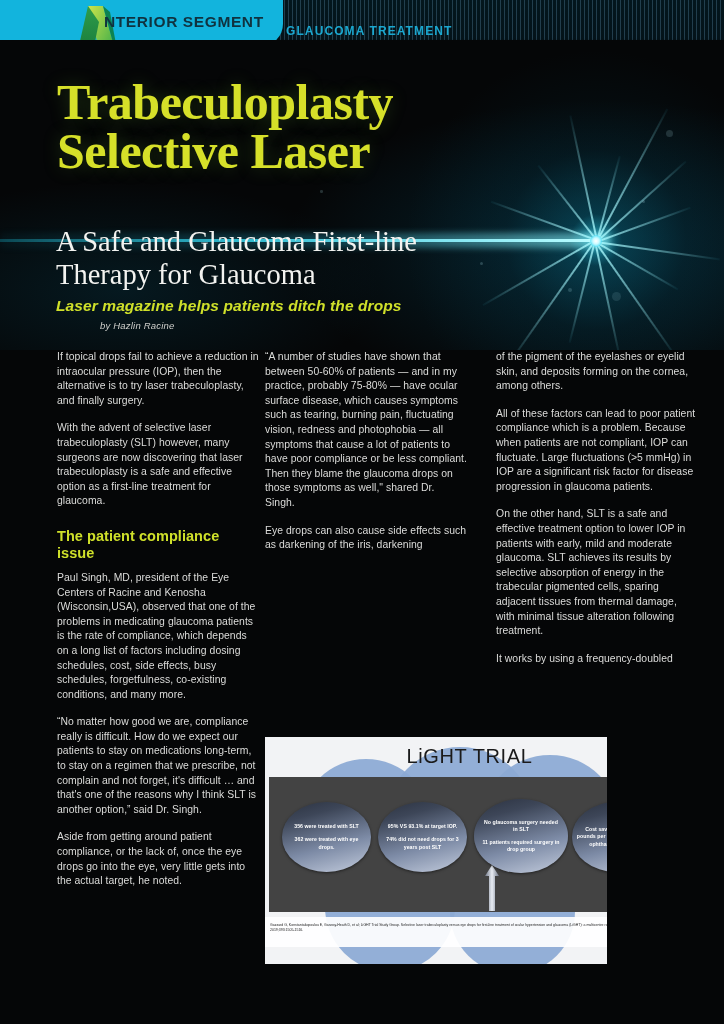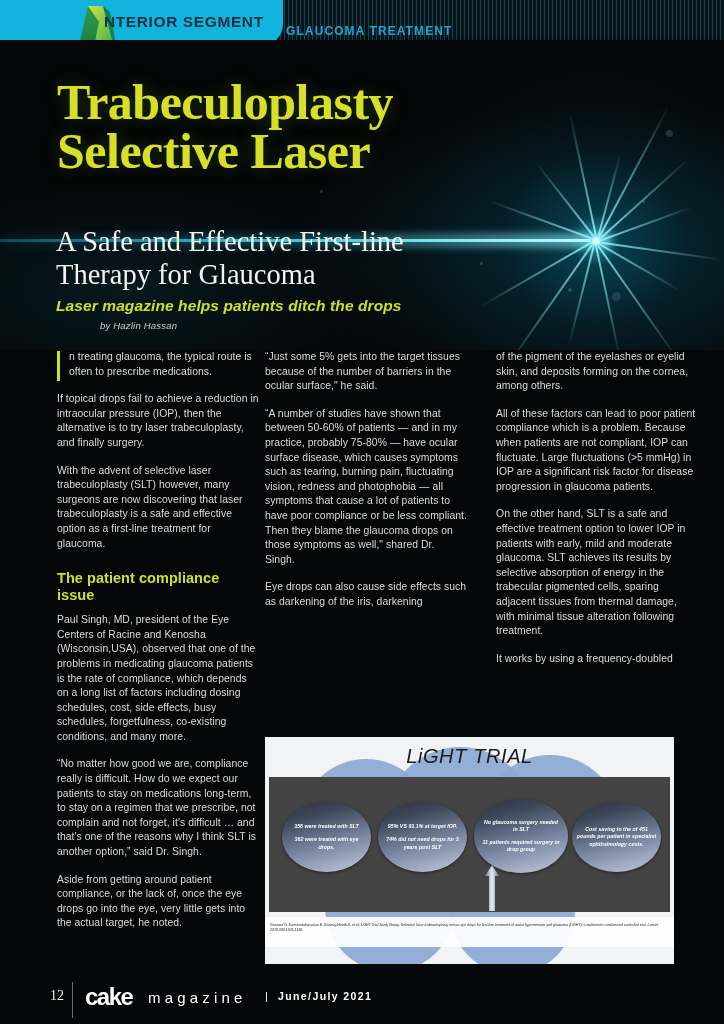--- a/index.html
+++ b/index.html
@@ -102,22 +102,22 @@
     color:#cfe02a;font-size:14.5px;line-height:17px;font-weight:bold;
     margin:19px 0 9px 0;
   }
   .lede{position:relative;padding-left:12px;}
   .dropbar{
     position:absolute;left:0;top:1px;width:3px;height:30px;background:#cfe02a;
   }
 
   
   .fig{
-    position:absolute;left:265px;top:737px;width:409px;height:227px;
-    background:#ffffff;overflow:hidden;font-style:italic;
+    position:absolute;left:265px;top:737px;width:342px;height:227px;
+    background:#ffffff;overflow:hidden;
   }
   .fig-sky{position:absolute;left:0;top:0;width:409px;height:227px;background:#f2f3f5;}
   .blob{position:absolute;border-radius:50%;background:#8ba9d4;opacity:.92;}
   .fig-panel{
     position:absolute;left:4px;top:40px;width:401px;height:135px;
     background:#434343;
   }
   .fig-title{
     position:absolute;left:0;top:8px;width:409px;text-align:center;
     font-size:20px;color:#1b1b1b;letter-spacing:.6px;
@@ -214,41 +214,36 @@
     <div class="spark" style="left:480px;top:222px;width:3px;height:3px;opacity:.4"></div>
     <div class="spark" style="left:642px;top:160px;width:3px;height:3px;opacity:.4"></div>
     <div class="spark" style="left:320px;top:150px;width:2.5px;height:2.5px;opacity:.35"></div>
   </div>
 
   <div class="headline">
     <span>Trabeculoplasty</span>
     <span>Selective Laser</span>
   </div>
   <div class="deck">
-    <span>A Safe and Effective First-line</span>
+    <span>A Safe and Glaucoma First-line</span>
     <span>Therapy for Glaucoma</span>
   </div>
   <div class="standfirst">Laser magazine helps patients ditch the drops</div>
-  <div class="byline">by Hazlin Hassan</div>
+  <div class="byline">by Hazlin Racine</div>
 
   <div class="col" id="col1">
-    <p class="lede">
-      <span class="dropbar"></span>
-      <span>n treating glaucoma, the typical route is often to prescribe medications.</span>
-    </p>
     <p>If topical drops fail to achieve a reduction in intraocular pressure (IOP), then the alternative is to try laser trabeculoplasty, and finally surgery.</p>
     <p>With the advent of selective laser trabeculoplasty (SLT) however, many surgeons are now discovering that laser trabeculoplasty is a safe and effective option as a first-line treatment for glaucoma.</p>
     <div class="subhead">The patient compliance issue</div>
     <p>Paul Singh, MD, president of the Eye Centers of Racine and Kenosha (Wisconsin,USA), observed that one of the problems in medicating glaucoma patients is the rate of compliance, which depends on a long list of factors including dosing schedules, cost, side effects, busy schedules, forgetfulness, co-existing conditions, and many more.</p>
     <p>“No matter how good we are, compliance really is difficult. How do we expect our patients to stay on medications long-term, to stay on a regimen that we prescribe, not complain and not forget, it's difficult … and that's one of the reasons why I think SLT is another option,” said Dr. Singh.</p>
     <p>Aside from getting around patient compliance, or the lack of, once the eye drops go into the eye, very little gets into the actual target, he noted.</p>
   </div>
 
   <div class="col" id="col2">
-    <p>“Just some 5% gets into the target tissues because of the number of barriers in the ocular surface," he said.</p>
     <p>“A number of studies have shown that between 50-60% of patients — and in my practice, probably 75-80% — have ocular surface disease, which causes symptoms such as tearing, burning pain, fluctuating vision, redness and photophobia — all symptoms that cause a lot of patients to have poor compliance or be less compliant. Then they blame the glaucoma drops on those symptoms as well," shared Dr. Singh.</p>
     <p>Eye drops can also cause side effects such as darkening of the iris, darkening</p>
   </div>
 
   <div class="col" id="col3">
     <p>of the pigment of the eyelashes or eyelid skin, and deposits forming on the cornea, among others.</p>
     <p>All of these factors can lead to poor patient compliance which is a problem. Because when patients are not compliant, IOP can fluctuate. Large fluctuations (&gt;5 mmHg) in IOP are a significant risk factor for disease progression in glaucoma patients.</p>
     <p>On the other hand, SLT is a safe and effective treatment option to lower IOP in patients with early, mild and moderate glaucoma. SLT achieves its results by selective absorption of energy in the trabecular pigmented cells, sparing adjacent tissues from thermal damage, with minimal tissue alteration following treatment.</p>
     <p>It works by using a frequency-doubled</p>
   </div>
@@ -298,22 +293,14 @@
     <div class="oval" style="left:307px;top:65px;">
       <div class="oval-txt">
         <span>Cost saving to the of 451 pounds per patient in specialist ophthalmology costs.</span>
       </div>
     </div>
 
     <div class="fig-caption-band"></div>
     <div class="fig-caption">Gazzard G, Konstantakopoulou E, Garway-Heath D, et al; LiGHT Trial Study Group. Selective laser trabeculoplasty versus eye drops for first-line treatment of ocular hypertension and glaucoma (LiGHT): a multicentre randomised controlled trial. Lancet. 2019;393:1505-1516.</div>
   </div>
 
-  <div class="footer">
-    <div class="f-page">12</div>
-    <div class="f-rule"></div>
-    <div class="f-cake">cake</div>
-    <div class="f-mag">magazine</div>
-    <div class="f-sep">|</div>
-    <div class="f-date">June/July 2021</div>
-  </div>
 
 </div>
 
 </body></html>

